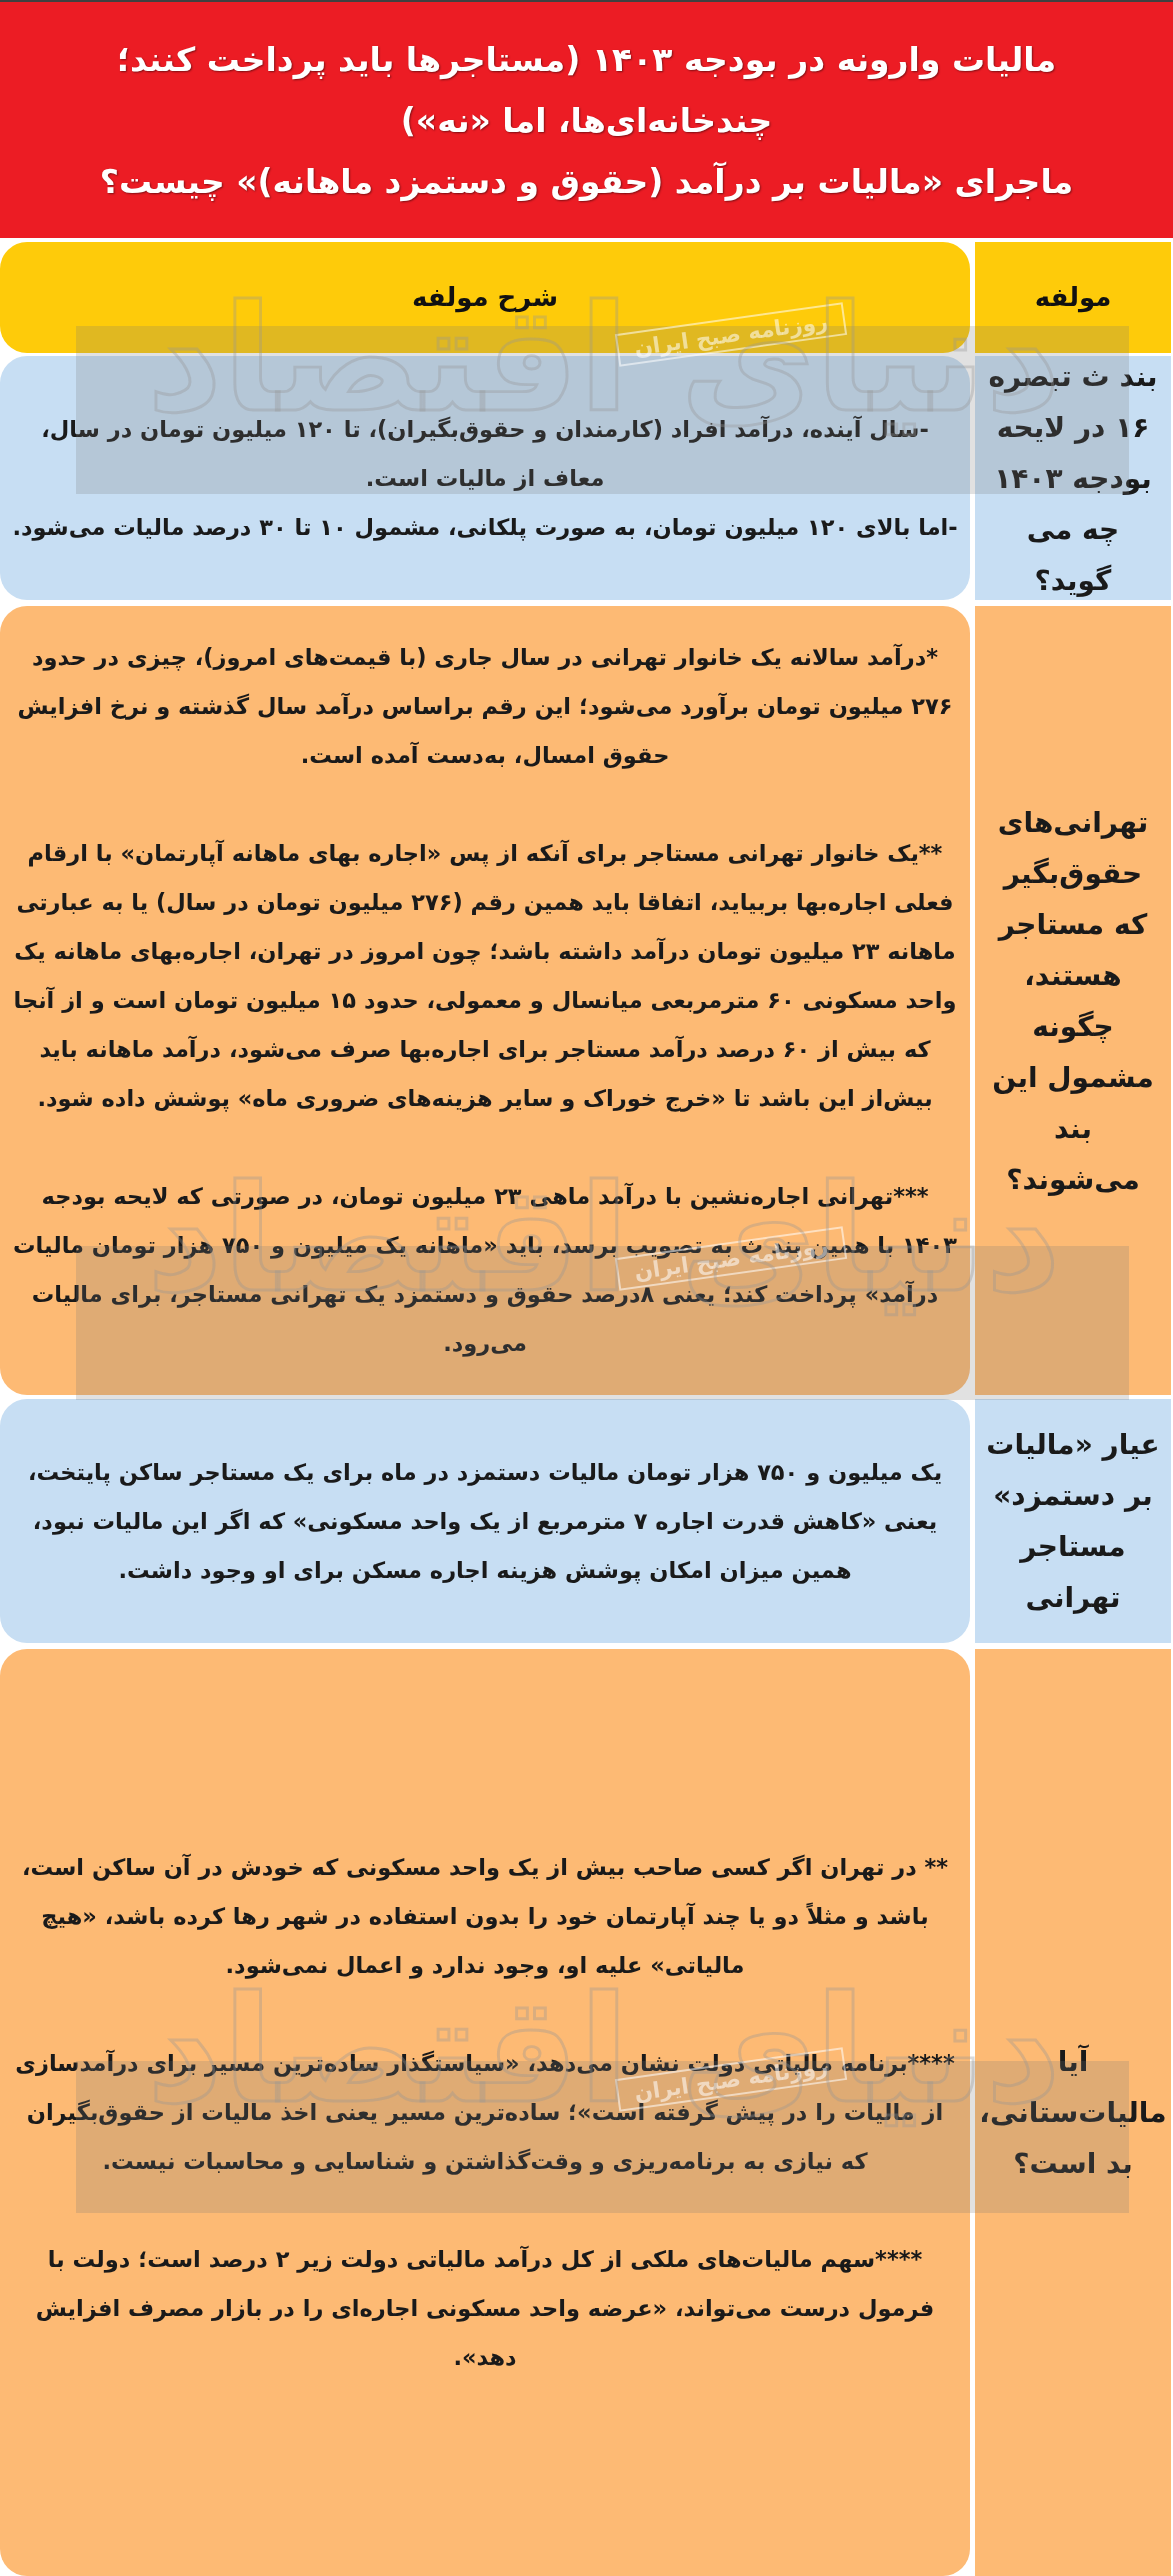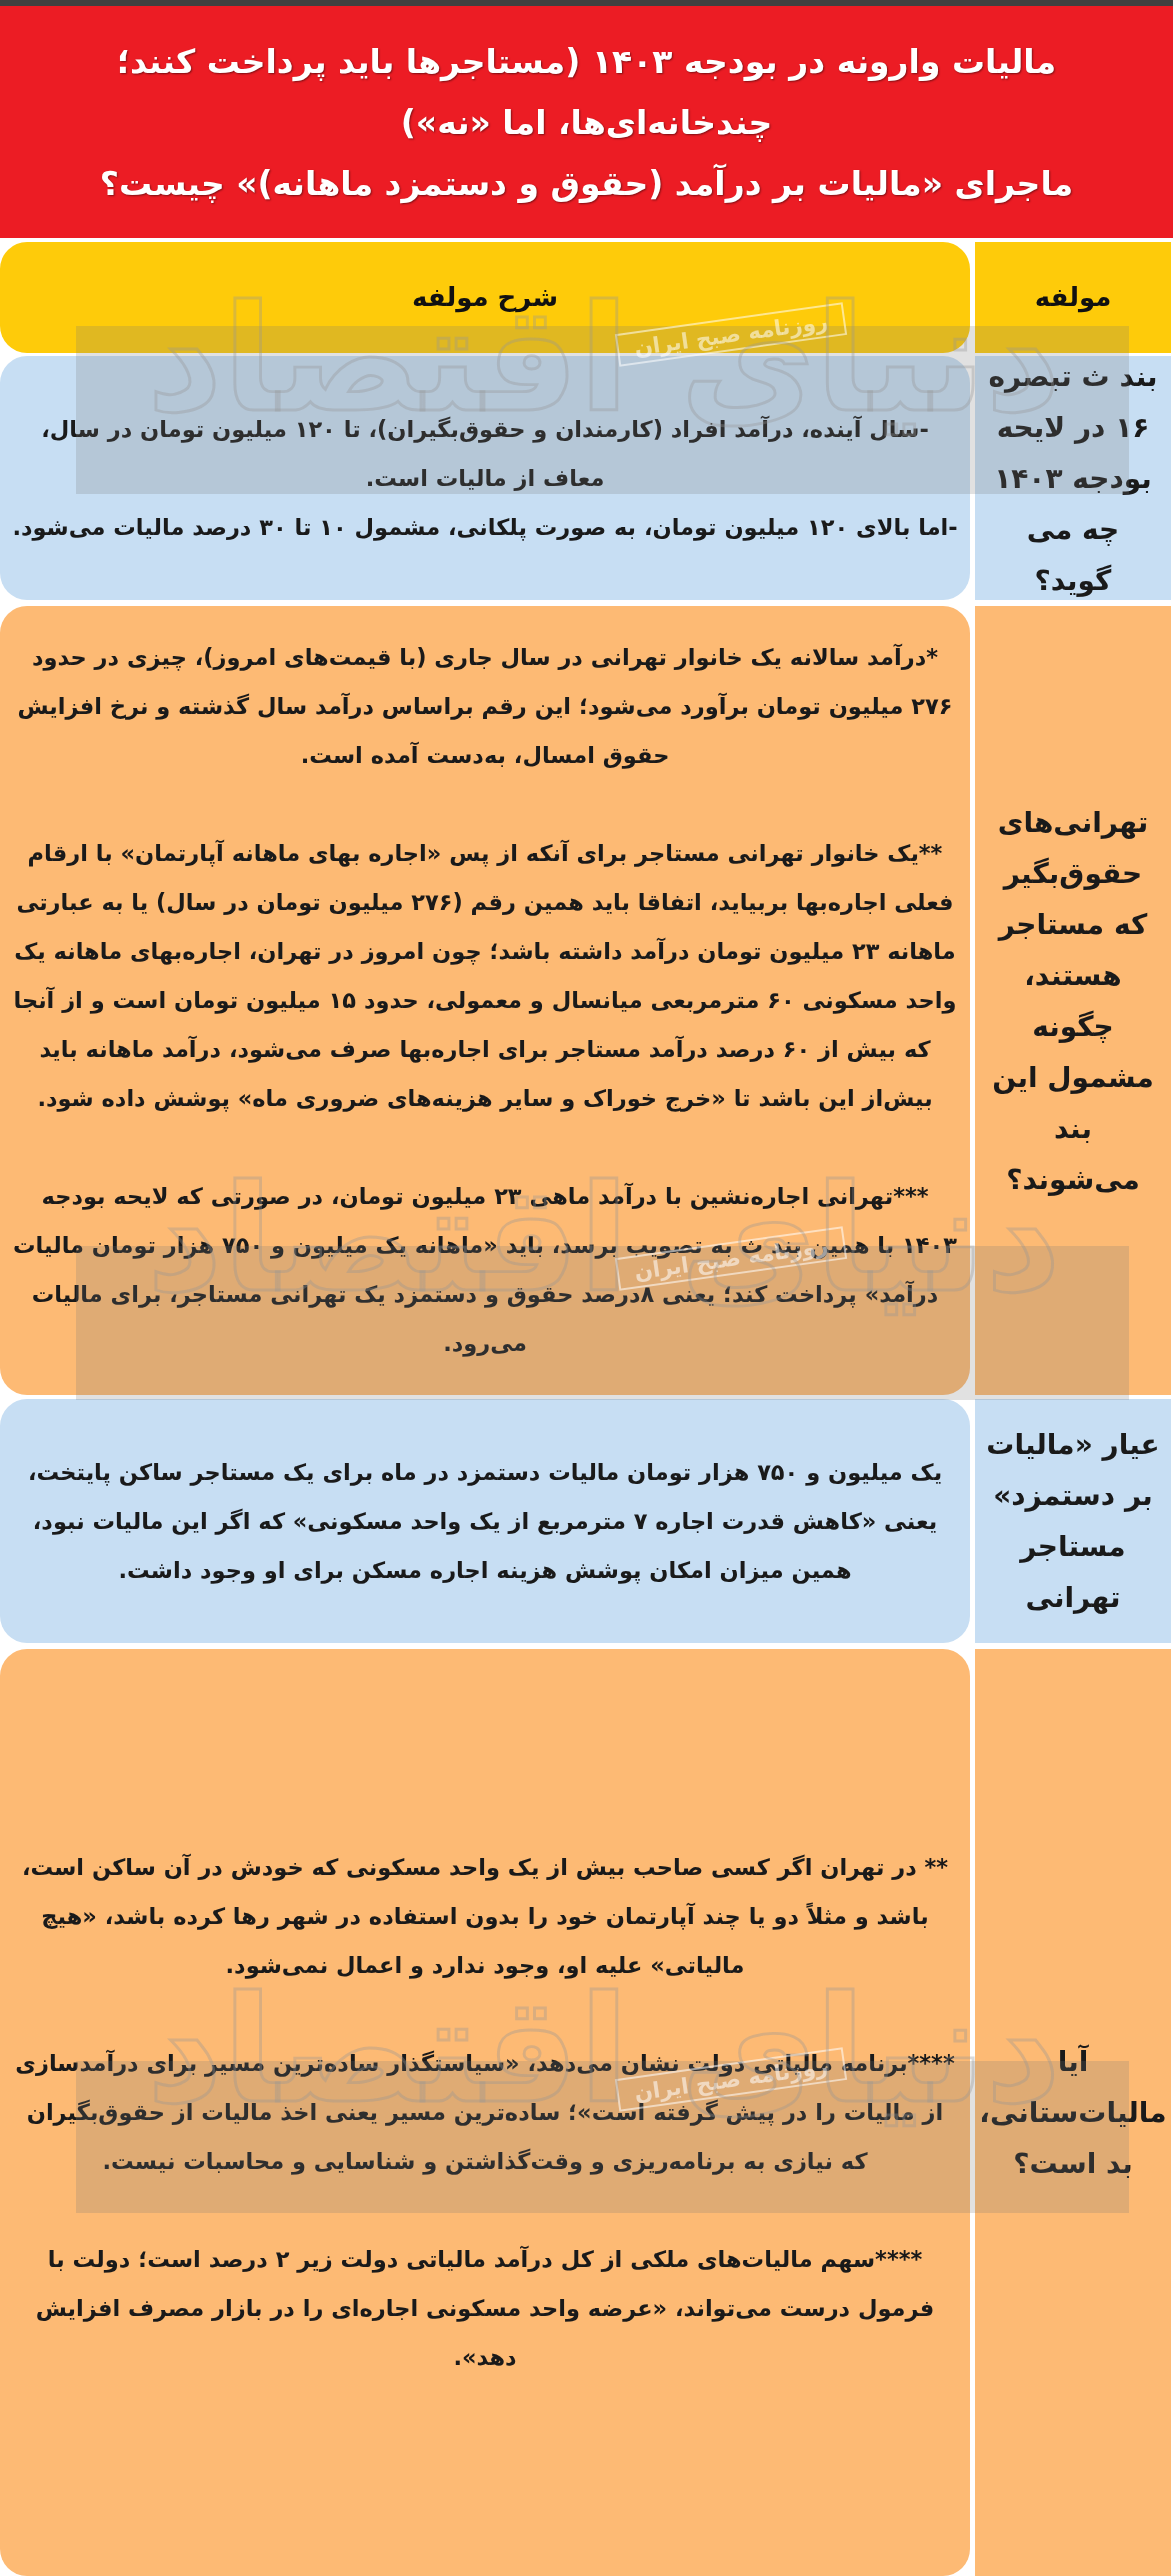--- a/index.html
+++ b/index.html
@@ -9,21 +9,21 @@
     background: #ffffff;
     font-family: "DejaVu Sans", sans-serif;
     position: relative;
     overflow: hidden;
   }
   .title-bar {
     position: absolute;
     left: 0; top: 0;
     width: 1173px; height: 238px;
     background: #ec1c24;
-    border-top: 6px solid #404040;
+    border-top: 2px solid #404040;
     box-sizing: border-box;
     display: flex;
     flex-direction: column;
     align-items: center;
     justify-content: center;
     direction: rtl;
   }
   .title-line {
     color: #ffffff;
     font-weight: bold;

